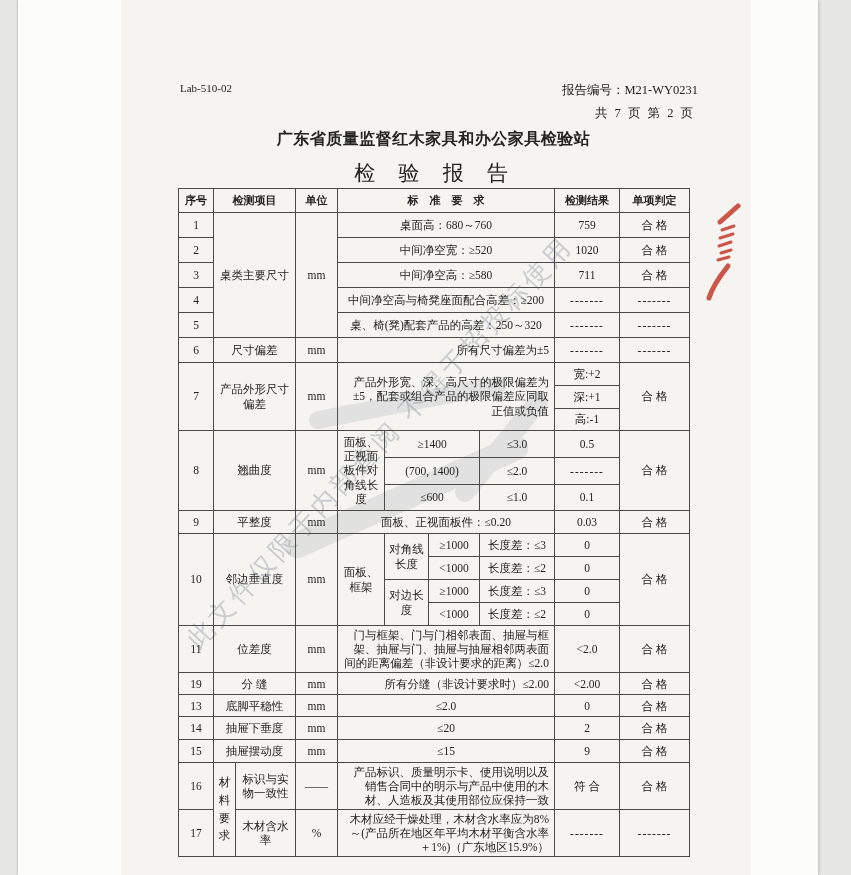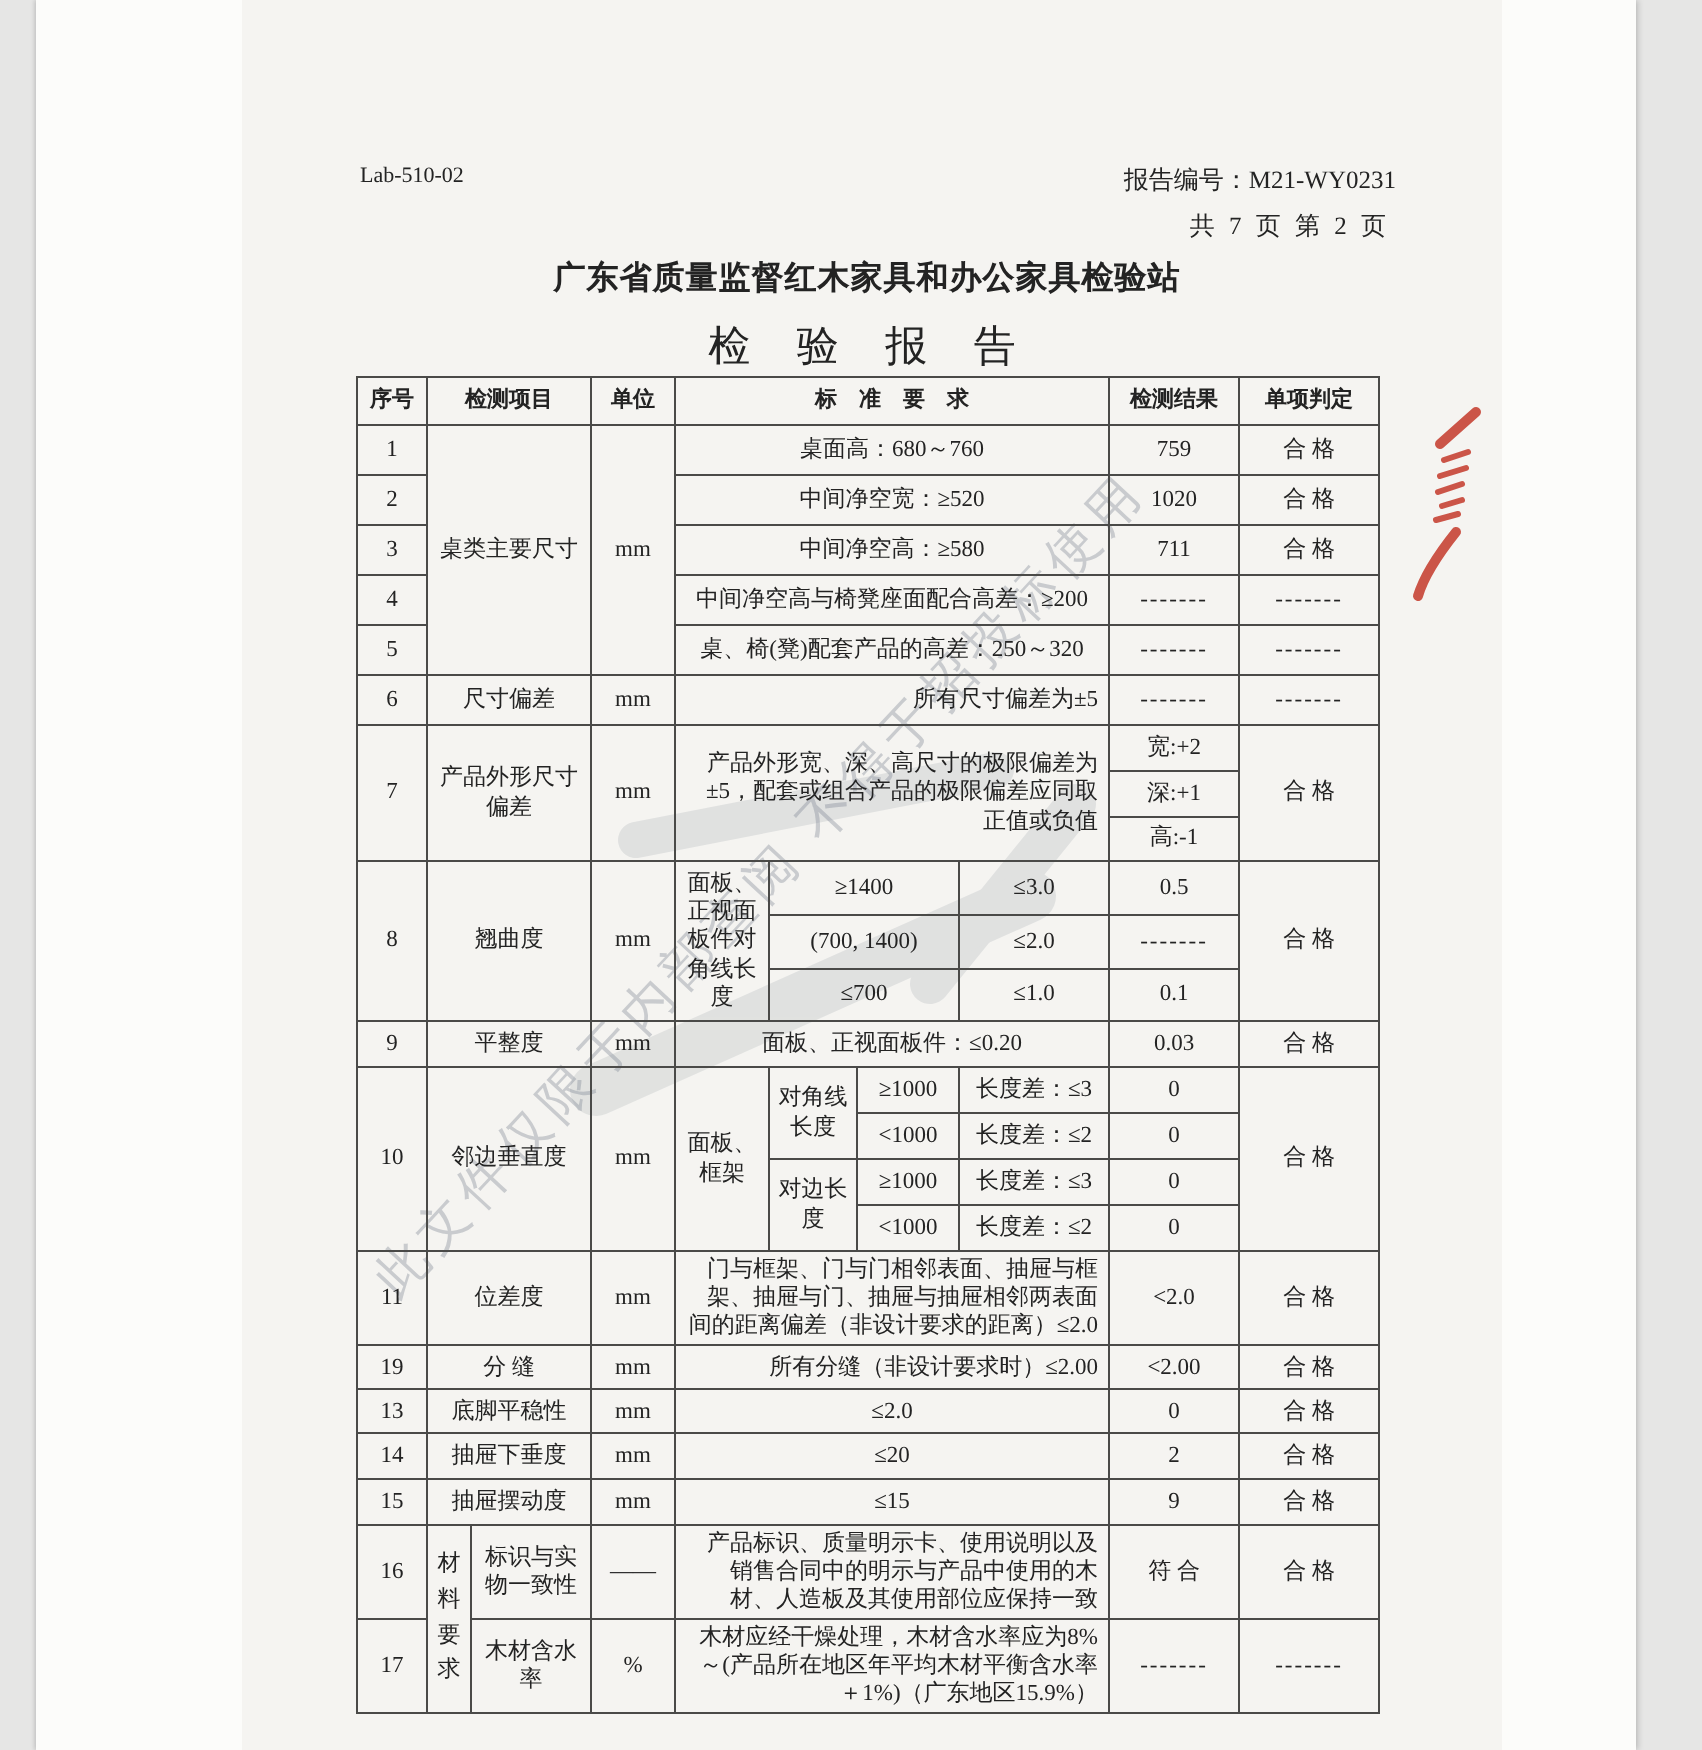--- a/index.html
+++ b/index.html
@@ -141,21 +141,21 @@
       <td>≤3.0</td>
       <td>0.5</td>
       <td rowspan="3">合 格</td>
     </tr>
     <tr style="height:27px">
       <td colspan="2">(700, 1400)</td>
       <td>≤2.0</td>
       <td class="dash">-------</td>
     </tr>
     <tr style="height:26px">
-      <td colspan="2">≤700</td>
+      <td colspan="2">≤600</td>
       <td>≤1.0</td>
       <td>0.1</td>
     </tr>
     <tr style="height:23px">
       <td>9</td>
       <td colspan="2">平整度</td>
       <td>mm</td>
       <td colspan="4">面板、正视面板件：≤0.20</td>
       <td>0.03</td>
       <td>合 格</td>

